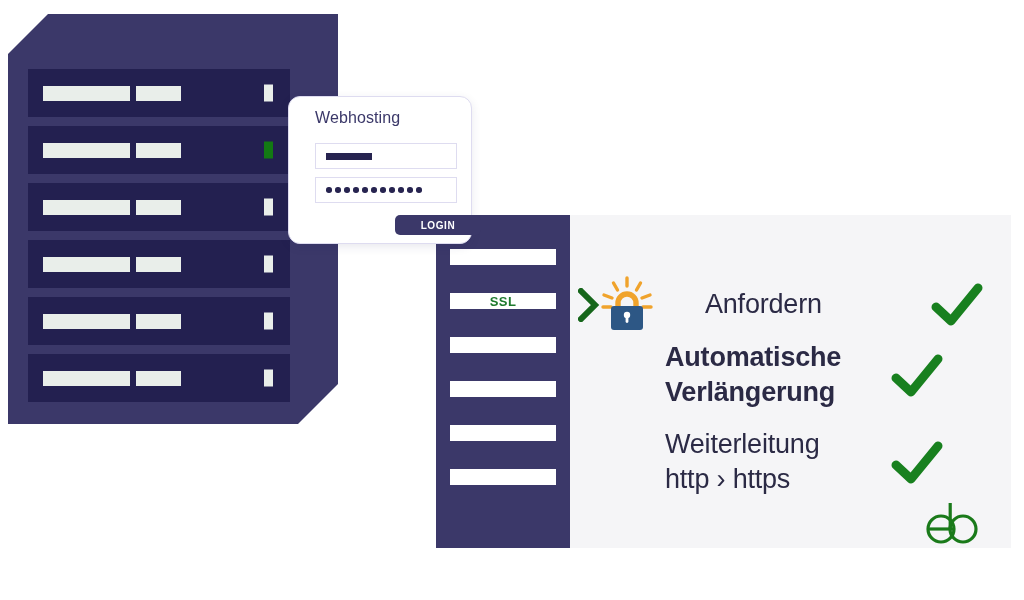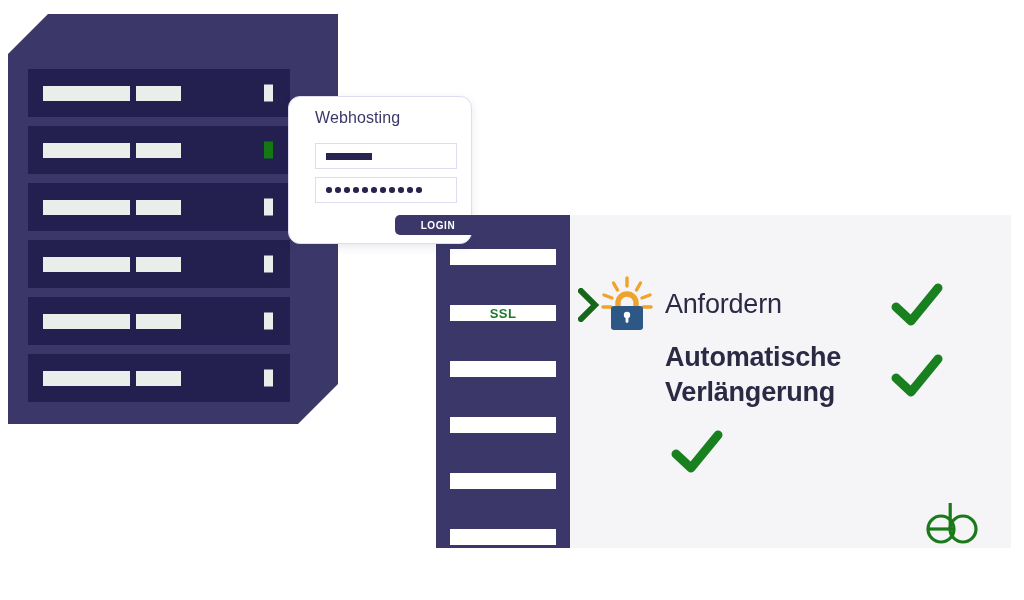--- a/index.html
+++ b/index.html
@@ -68,21 +68,21 @@
     left: 436px; top: 215px;
     width: 134px; height: 333px;
     background: #3b3869;
   }
   .ssl-rows {
     position: absolute;
     left: 14px; top: 34px;
     width: 106px;
     display: flex;
     flex-direction: column;
-    gap: 40px;
+    gap: 28px;
   }
   .ssl-row {
     height: 16px;
     background: #ffffff;
     display: flex;
     align-items: center;
     justify-content: center;
   }
   .ssl-row .ssl-text {
     color: #1f7a2e;
@@ -168,21 +168,21 @@
     position: absolute;
     left: 665px; top: 280px;
     width: 280px;
   }
   .feature-row {
     position: absolute;
     display: flex;
     align-items: center;
     width: 280px;
   }
-  .feature-row.r0 { top: 0px; }
+  .feature-row.r0 { top: 0px; margin-left: 40px; }
   .feature-row.r1 { top: 60px; font-weight: bold; }
   .feature-row.r2 { top: 147px; }
   .feature-label {
     flex: 1;
     font-size: 27px;
     line-height: 1.28;
     color: #2b2a45;
     letter-spacing: -.2px;
     white-space: pre-line;
   }
@@ -322,20 +322,22 @@
 
     <div class="feature-row r1">
       <div class="feature-label small2">Automatische
 Verlängerung</div>
       <svg class="check" viewBox="0 0 56 48">
         <polyline points="7,27 22,41 49,8" fill="none" stroke="#18801f" stroke-width="9" stroke-linecap="round" stroke-linejoin="round"></polyline>
       </svg>
     </div>
 
     <div class="feature-row r2">
+      <div class="feature-label small2">Weiterleitung
+http › https</div>
       <svg class="check" viewBox="0 0 56 48">
         <polyline points="7,27 22,41 49,8" fill="none" stroke="#18801f" stroke-width="9" stroke-linecap="round" stroke-linejoin="round"></polyline>
       </svg>
     </div>
   </div>
 
   <svg class="logo" viewBox="0 0 70 48">
     <g fill="none" stroke="#1a7a1a" stroke-width="3.2">
       <circle cx="23" cy="31" r="13"></circle>
       <line x1="10.2" y1="31" x2="35.8" y2="31"></line>

